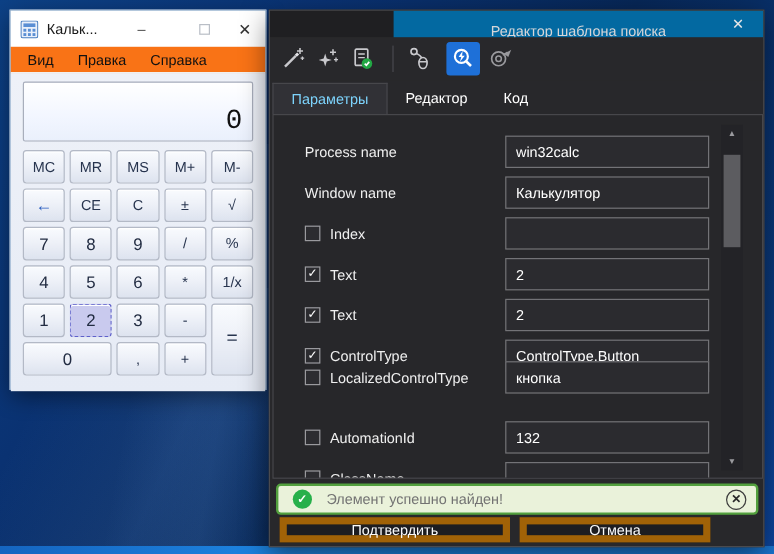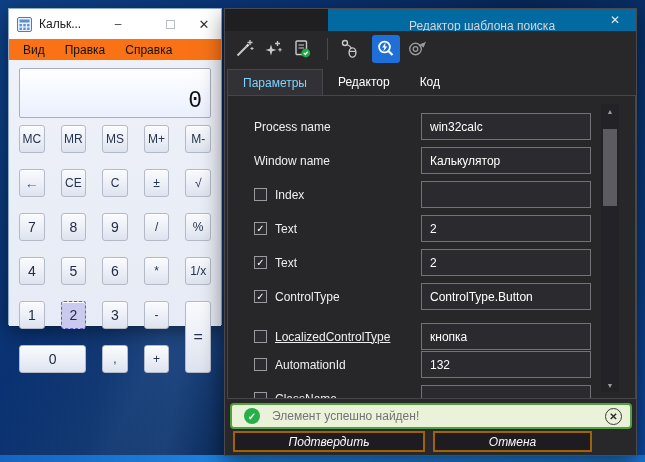--- a/index.html
+++ b/index.html
@@ -31,21 +31,21 @@
   .cbtn.close { font-size:13px; color:#333; }
   .calc-menubar { height:22px; background:#f97316; display:flex; align-items:center;
     padding-left:7px; border-bottom:1px solid #f0f0f0; }
   .menu-item { font-size:12px; color:#111; padding:2px 7px; margin-right:6px; }
   .calc-body { padding:7px 10px 0 10px; background:linear-gradient(#eef1f8,#e6ebf5); height:265px; }
   .calc-display { height:50px; border:1px solid #a8aebc; border-radius:2px;
     background:linear-gradient(#ffffff,#f2f6ff 60%,#eaf0fc);
     display:flex; align-items:flex-end; justify-content:flex-end; padding:4px 8px; }
   .calc-display-value { font-family:"Liberation Mono", monospace; font-size:23px; color:#111; line-height:1; }
   .calc-grid { margin-top:7px; display:grid; grid-template-columns:repeat(5,1fr);
-    grid-template-rows:repeat(6,28px); gap:16px; }
+    grid-template-rows:repeat(6,28px); gap:4px; }
   .calc-btn { border:1px solid #b3b9c6; border-radius:3px;
     background:linear-gradient(#f9fbfe,#eef1f8 45%,#dde3ef);
     color:#27344e; font-size:12px; display:flex; align-items:center; justify-content:center;
     box-shadow:inset 0 1px 0 #fff; }
   .calc-btn.digit { font-size:14px; color:#222c42; }
   .calc-btn.arrow { color:#2b5fc0; font-size:14px; }
   .calc-btn.tall { grid-row:span 2; font-size:16px; }
   .calc-btn.wide { grid-column:span 2; }
   .calc-btn.hl { background:#c9caee; border:1.5px dashed #5e60c9; }
 
@@ -94,22 +94,22 @@
   .notify { position:absolute; left:5px; top:394px; width:402px; height:26px;
     background:#eaf2da; border:2px solid #53a03e; border-radius:4px;
     display:flex; align-items:center; padding:0 8px; }
   .notify-check { width:16px; height:16px; border-radius:50%; background:#27b04a; color:#fff;
     font-size:10px; font-weight:bold; display:flex; align-items:center; justify-content:center; margin-left:4px; }
   .notify-text { font-size:12px; color:#737373; margin-left:12px; }
   .notify-close { margin-left:auto; width:17px; height:17px; border:1.4px solid #3c3c3c; border-radius:50%;
     color:#2a2a2a; font-size:10px; font-weight:bold; display:flex; align-items:center; justify-content:center; }
 
   .panel-buttons { position:absolute; left:0; top:422px; width:100%; height:21px; }
-  .pbtn { position:absolute; top:0; height:21px; background:#1d1d21; border:2px solid #a16207;
-    color:#fafafa; font-size:12px; display:flex; align-items:center; justify-content:center;font-style:italic; }
+  .pbtn { position:absolute; top:0; height:21px; background:#1d1d21; border:6px solid #a16207;
+    color:#fafafa; font-size:12px; display:flex; align-items:center; justify-content:center; }
   .pbtn.confirm { left:8px; width:192px; }
   .pbtn.cancel { left:208px; width:159px; }
 </style>
 </head>
 <body>
 
 <div class="stage">
   <div class="beam beam1"></div>
   <div class="beam beam2"></div>
   <div class="bottom-strip"></div>
@@ -276,21 +276,21 @@
           <div class="erow" style="top: 153px;">
             <div class="cb on">✓</div>
             <div class="elabel">Text</div>
             <input class="einput" value="2" style="">
           </div>
           <div class="erow" style="top: 187px;">
             <div class="cb on">✓</div>
             <div class="elabel">ControlType</div>
             <input class="einput" value="ControlType.Button" style="">
           </div>
-          <div class="erow" style="top: 227px; text-decoration: underline;">
+          <div class="erow" style="top: 205px;">
             <div class="cb"></div>
             <div class="elabel">LocalizedControlType</div>
             <input class="einput" value="кнопка" style="">
           </div>
           <div class="erow" style="top: 255px;">
             <div class="cb"></div>
             <div class="elabel">AutomationId</div>
             <input class="einput" value="132" style="">
           </div>
           <div class="erow" style="top: 289px;">

